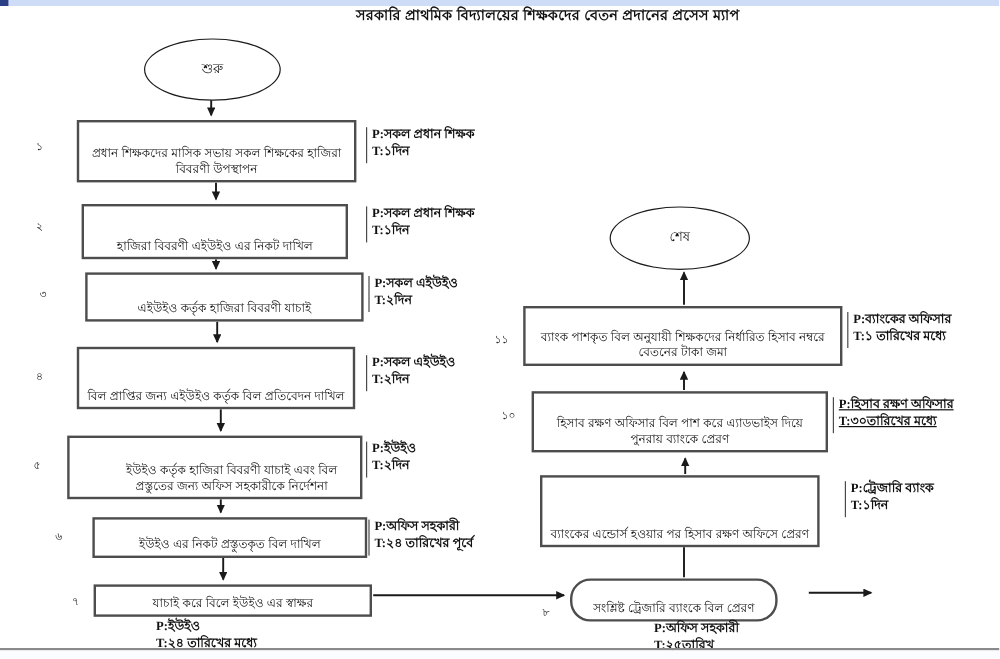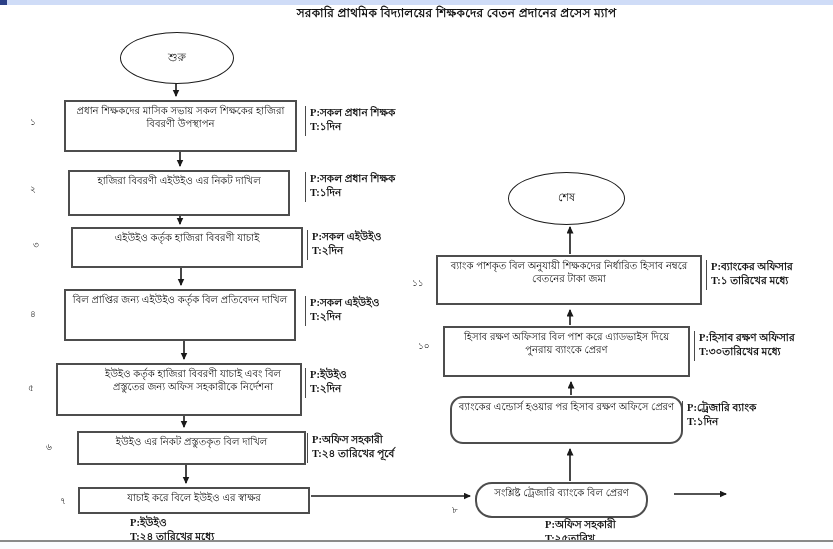--- a/index.html
+++ b/index.html
@@ -17,21 +17,21 @@
     position:absolute;left:0;top:4px;width:833px;text-align:center;
     font-size:12px;font-weight:600;letter-spacing:0.2px;padding-left:40px;
   }
   .connectors{position:absolute;left:0;top:0;width:833px;height:549px;pointer-events:none;}
   .oval{
     position:absolute;border:1.5px solid #1c1c1c;border-radius:50%;background:#fff;
     display:flex;align-items:center;justify-content:center;font-size:11px;
   }
   .node{
     position:absolute;border:2px solid var(--c-border);background:#fff;
-    display:flex;align-items:flex-start;justify-content:center;text-align:center;
+    display:flex;align-items:flex-end;justify-content:center;text-align:center;
     font-size:10px;line-height:1.3;padding:2px 6px;box-sizing:border-box;
   }
   .num{
     position:absolute;font-size:9px;color:#222;
     font-family:"Liberation Serif","DejaVu Serif",serif;
   }
   .pt{
     position:absolute;font-size:10.5px;font-weight:700;line-height:1.3;
     font-family:"Liberation Serif","DejaVu Serif",serif;white-space:nowrap;
   }
@@ -146,33 +146,33 @@
   <div class="num" style="left:452px;top:503px;">৮</div>
   <div class="node" style="left:475px;top:482px;width:173px;height:36px;border-radius:17px;">
     <span>সংশ্লিষ্ট ট্রেজারি ব্যাংকে বিল প্রেরণ</span>
   </div>
   <div class="pt" style="left:545px;top:518px;">
     <div>P:অফিস সহকারী</div>
     <div>T:২৫তারিখ</div>
   </div>
 
   <div class="num" style="left:452px;top:412px;">৯</div>
-  <div class="node" style="left:450px;top:396px;width:233px;height:48px;border-radius:13px;">
+  <div class="node" style="left:450px;top:396px;width:233px;height:60px;">
     <span>ব্যাংকের এন্ডোর্স হওয়ার পর হিসাব রক্ষণ অফিসে প্রেরণ</span>
   </div>
-  <div class="pt ruled" style="left:682px;top:401px;">
+  <div class="pt ruled" style="left:704px;top:401px;">
     <div>P:ট্রেজারি ব্যাংক</div>
     <div>T:১দিন</div>
   </div>
 
   <div class="num" style="left:408px;top:339px;margin-left:10px;">১০</div>
   <div class="node" style="left:443px;top:326px;width:247px;height:51px;">
     <span>হিসাব রক্ষণ অফিসার বিল পাশ করে এ্যাডভাইস দিয়ে পুনরায় ব্যাংকে প্রেরণ</span>
   </div>
-  <div class="pt ruled" style="left:694px;top:331px;">
+  <div class="pt ruled" style="left:694px;top:331px;text-decoration:underline;">
     <div>P:হিসাব রক্ষণ অফিসার</div>
     <div>T:৩০তারিখের মধ্যে</div>
   </div>
 
   <div class="num" style="left:412px;top:276px;text-align:center;">১১</div>
   <div class="node" style="left:436px;top:255px;width:266px;height:50px;">
     <span>ব্যাংক পাশকৃত বিল অনুযায়ী শিক্ষকদের নির্ধারিত হিসাব নম্বরে বেতনের টাকা জমা</span>
   </div>
   <div class="pt ruled" style="left:706px;top:260px;">
     <div>P:ব্যাংকের অফিসার</div>

